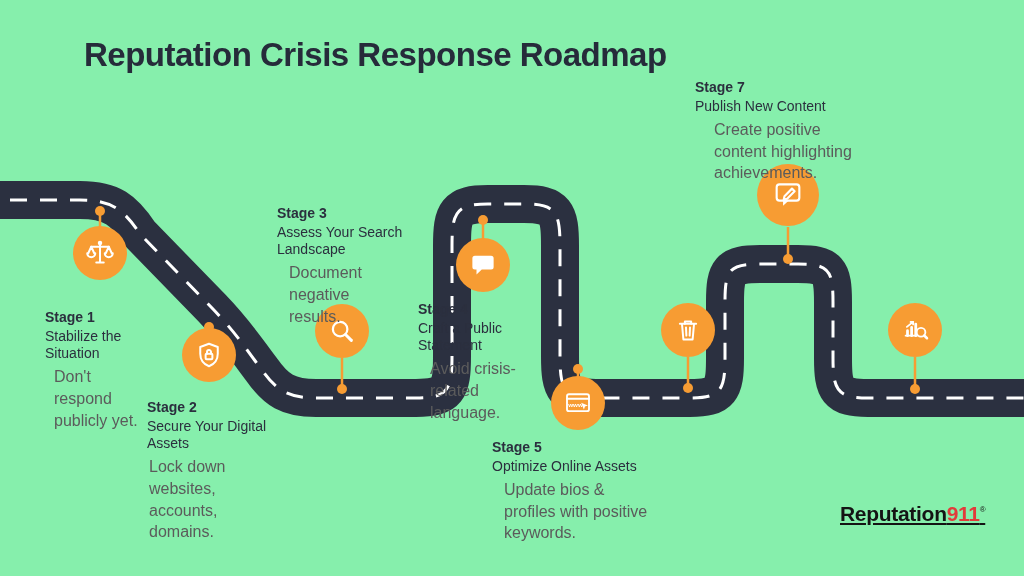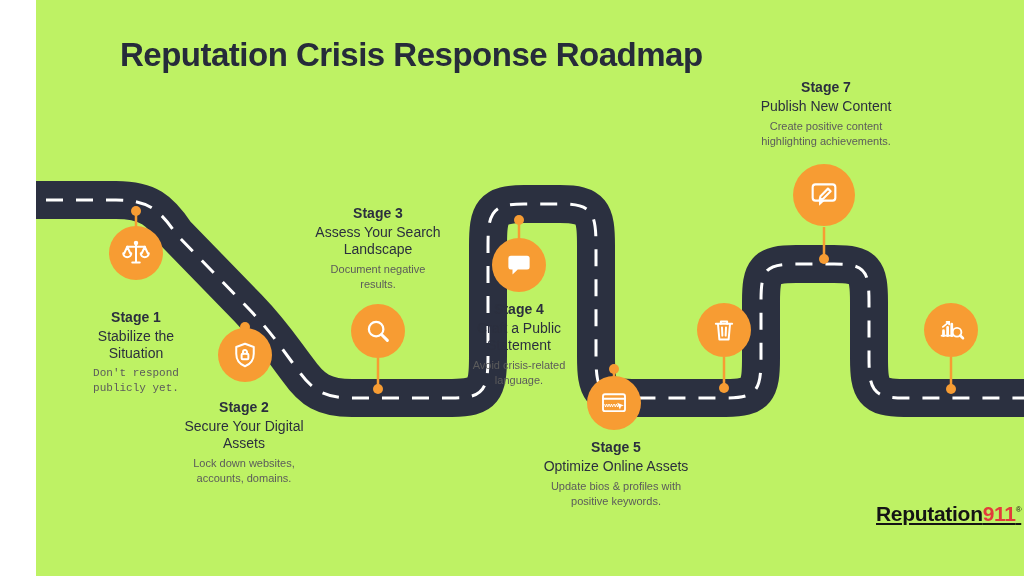--- a/index.html
+++ b/index.html
@@ -1,43 +1,43 @@
 <!DOCTYPE html>
 <html><head>
 <meta charset="utf-8">
 <style>
   html,body{margin:0;padding:0;background:#ffffff;}
   body{width:1024px;height:576px;position:relative;overflow:hidden;
        font-family:"Liberation Sans", sans-serif;}
-  .board{position:absolute;inset:0;background:#bef264;margin-left:36px;}
+  .board{position:absolute;inset:0;background:#86efac;}
 
   .main-title{position:absolute;left:84px;top:36px;margin:0;
     font-size:33px;font-weight:800;letter-spacing:-0.5px;color:#262b3a;}
 
   .road-svg{position:absolute;left:0;top:0;}
 
   .icon-circle{position:absolute;width:54px;height:54px;border-radius:50%;
     background:#F79C33;display:flex;align-items:center;justify-content:center;
     box-sizing:border-box;z-index:3;}
   .ic1{left:73px;top:226px;}
   .ic2{left:182px;top:328px;}
   .ic3{left:315px;top:304px;}
   .ic4{left:456px;top:238px;}
   .ic5{left:551px;top:376px;}
   .ic6{left:661px;top:303px;}
   .ic7{left:757px;top:164px;width:62px;height:62px;}
   .ic8{left:888px;top:303px;}
 
   .stage-text{position:absolute;transform:translateX(-50%);
-    text-align:center;z-index:4;}
+    text-align:left;z-index:4;}
   .stage-label{font-size:14px;font-weight:700;color:#2b2f3e;line-height:1.3;}
   .stage-title{font-size:14px;font-weight:500;color:#2b2f3e;line-height:1.22;margin-top:2px;}
-  .stage-desc{font-size:11px;color:#5b5b5b;line-height:1.35;margin:4px auto 0;}
+  .stage-desc{font-size:16px;color:#5b5b5b;line-height:1.35;margin:4px auto 0;}
 
-  .s1{left:100px;top:308px;width:110px;}   .s1 .stage-desc{max-width:92px;font-family:Liberation Mono, monospace;}
+  .s1{left:100px;top:308px;width:110px;}   .s1 .stage-desc{max-width:92px;}
   .s2{left:208px;top:398px;width:122px;}   .s2 .stage-desc{max-width:118px;}
   .s3{left:342px;top:204px;width:130px;}   .s3 .stage-desc{max-width:106px;}
   .s4{left:483px;top:300px;width:130px;}   .s4 .stage-desc{max-width:106px;}
   .s5{left:580px;top:438px;width:176px;}   .s5 .stage-desc{max-width:152px;}
   .s6{left:682px;top:200px;width:142px;}   .s6 .stage-desc{max-width:112px;}
   .s7{left:790px;top:78px;width:190px;}    .s7 .stage-desc{max-width:152px;}
   .s8{left:915px;top:196px;width:118px;}   .s8 .stage-desc{max-width:112px;}
 
   .logo{position:absolute;left:840px;top:502px;font-size:21px;font-weight:700;
     color:#141414;letter-spacing:-0.3px;z-index:4;text-decoration:underline;}

